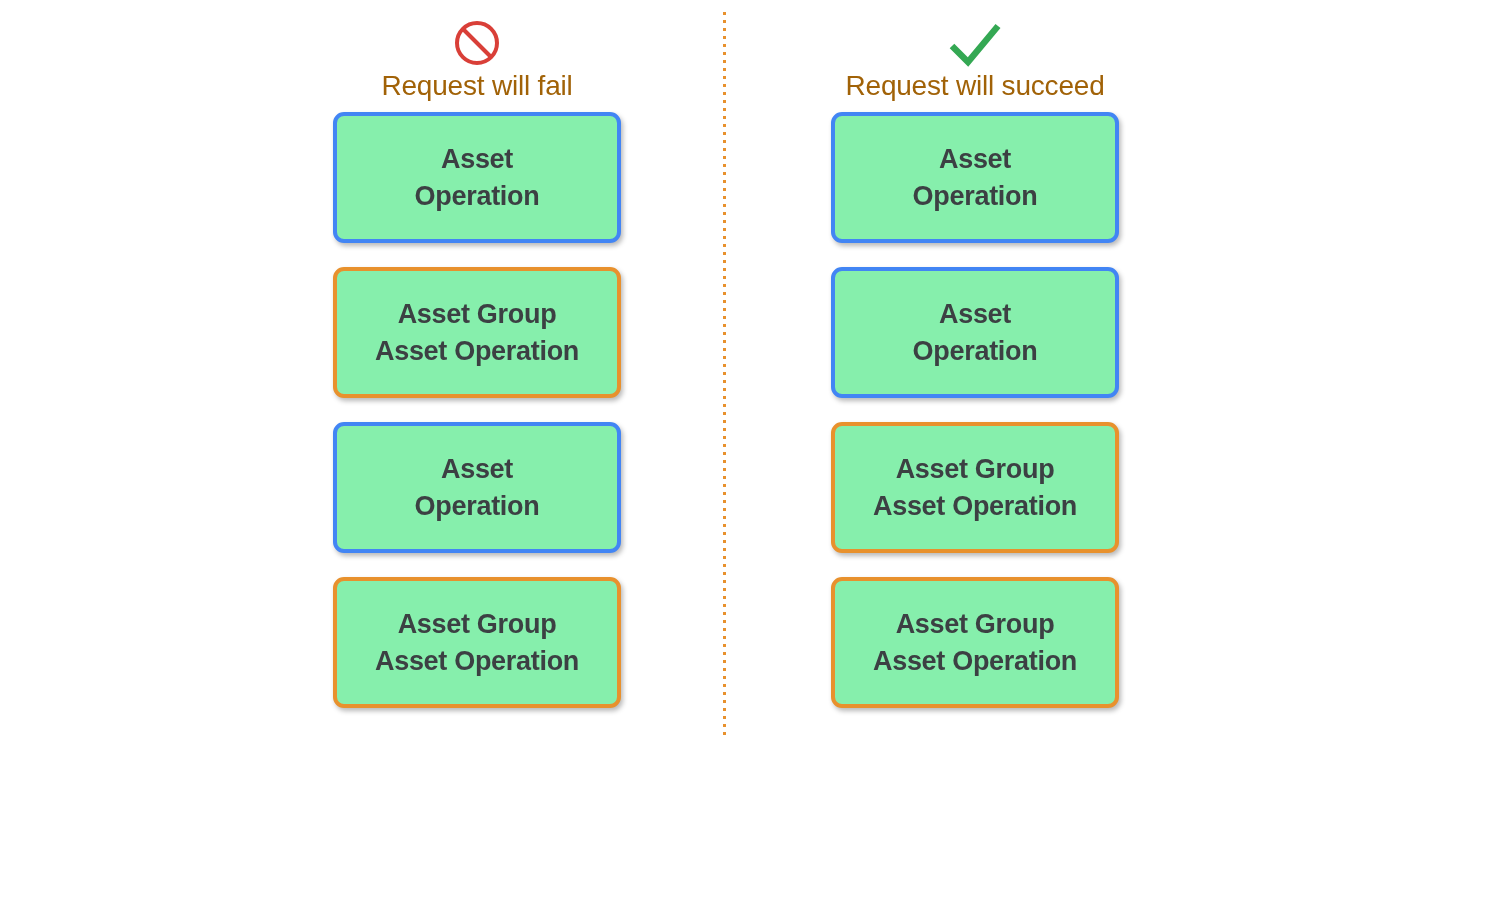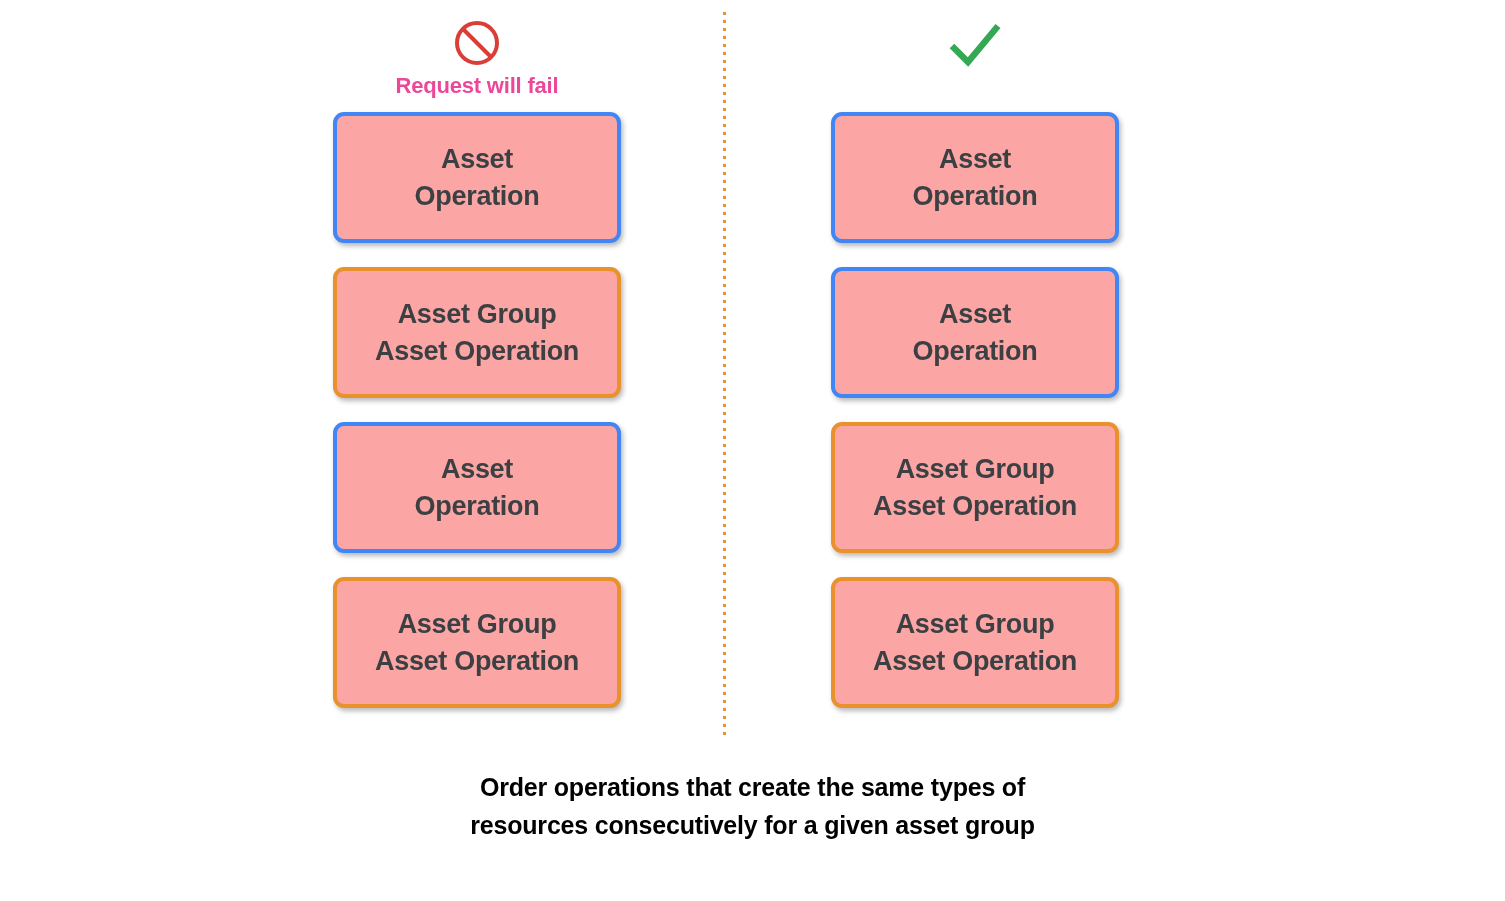--- a/index.html
+++ b/index.html
@@ -50,41 +50,41 @@
     width: 300px;
     text-align: center;
   }
   .col-icon {
     height: 58px;
     display: flex;
     align-items: center;
     justify-content: center;
   }
   .col-title {
-    font-size: 22px;
-    font-weight: bold;
-    color: #ec4899;
+    font-size: 28px;
+    font-weight: normal;
+    color: #a16207;
     letter-spacing: -0.2px;
     line-height: 28px;
     white-space: nowrap;
   }
 
   
   .card-stack {
     position: absolute;
     top: 112px;
     left: 6px;
     width: 288px;
   }
   .card {
     box-sizing: border-box;
     width: 288px;
     height: 131px;
     margin-bottom: 24px;
-    background: #fca5a5;
+    background: #86efac;
     border: 4px solid #4285f4;
     border-radius: 11px;
     box-shadow: 2px 3px 5px rgba(0,0,0,0.28);
     display: flex;
     align-items: center;
     justify-content: center;
     text-align: center;
   }
   .card.type-blue   { border-color: #4285f4; }
   .card.type-orange { border-color: #e8912d; align-items: center; }
@@ -151,20 +151,21 @@
     </div>
   </div>
 
   <div class="column right">
     <div class="col-header">
       <div class="col-icon">
         <svg width="58" height="48" viewBox="0 0 58 48" aria-hidden="true">
           <polyline points="6,27 22,43 52,7" fill="none" stroke="#34a853" stroke-width="6.5" stroke-linecap="butt" stroke-linejoin="miter"></polyline>
         </svg>
       </div>
+      <div class="col-title">Request will succeed</div>
     </div>
 
     <div class="card-stack">
       <div class="card type-blue">
         <span class="card-label">Asset
 Operation</span>
       </div>
       <div class="card type-blue">
         <span class="card-label">Asset
 Operation</span>
@@ -173,16 +174,14 @@
         <span class="card-label">Asset Group
 Asset Operation</span>
       </div>
       <div class="card type-orange">
         <span class="card-label">Asset Group
 Asset Operation</span>
       </div>
     </div>
   </div>
 
-  <div class="caption">Order operations that create the same types of
-resources consecutively for a given asset group</div>
 
 </div>
 
 </body></html>

